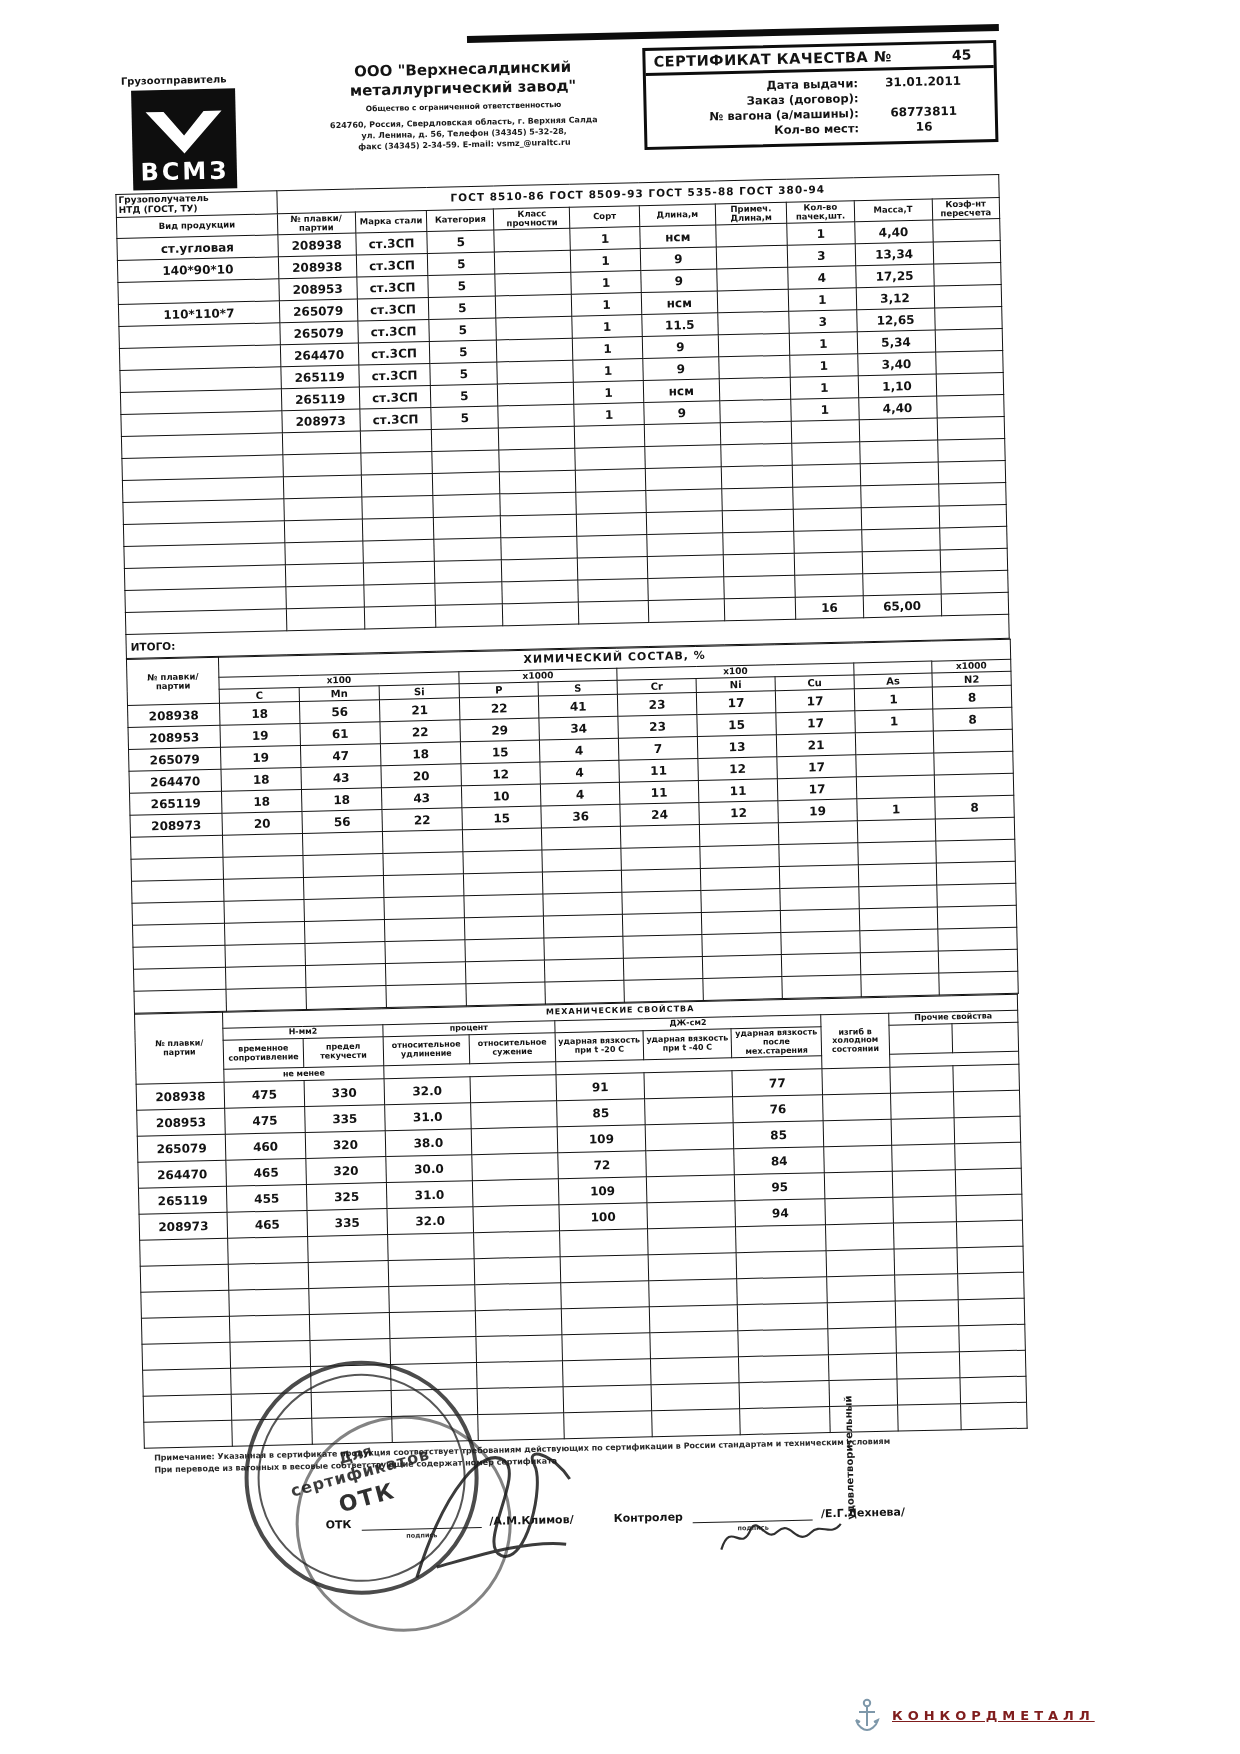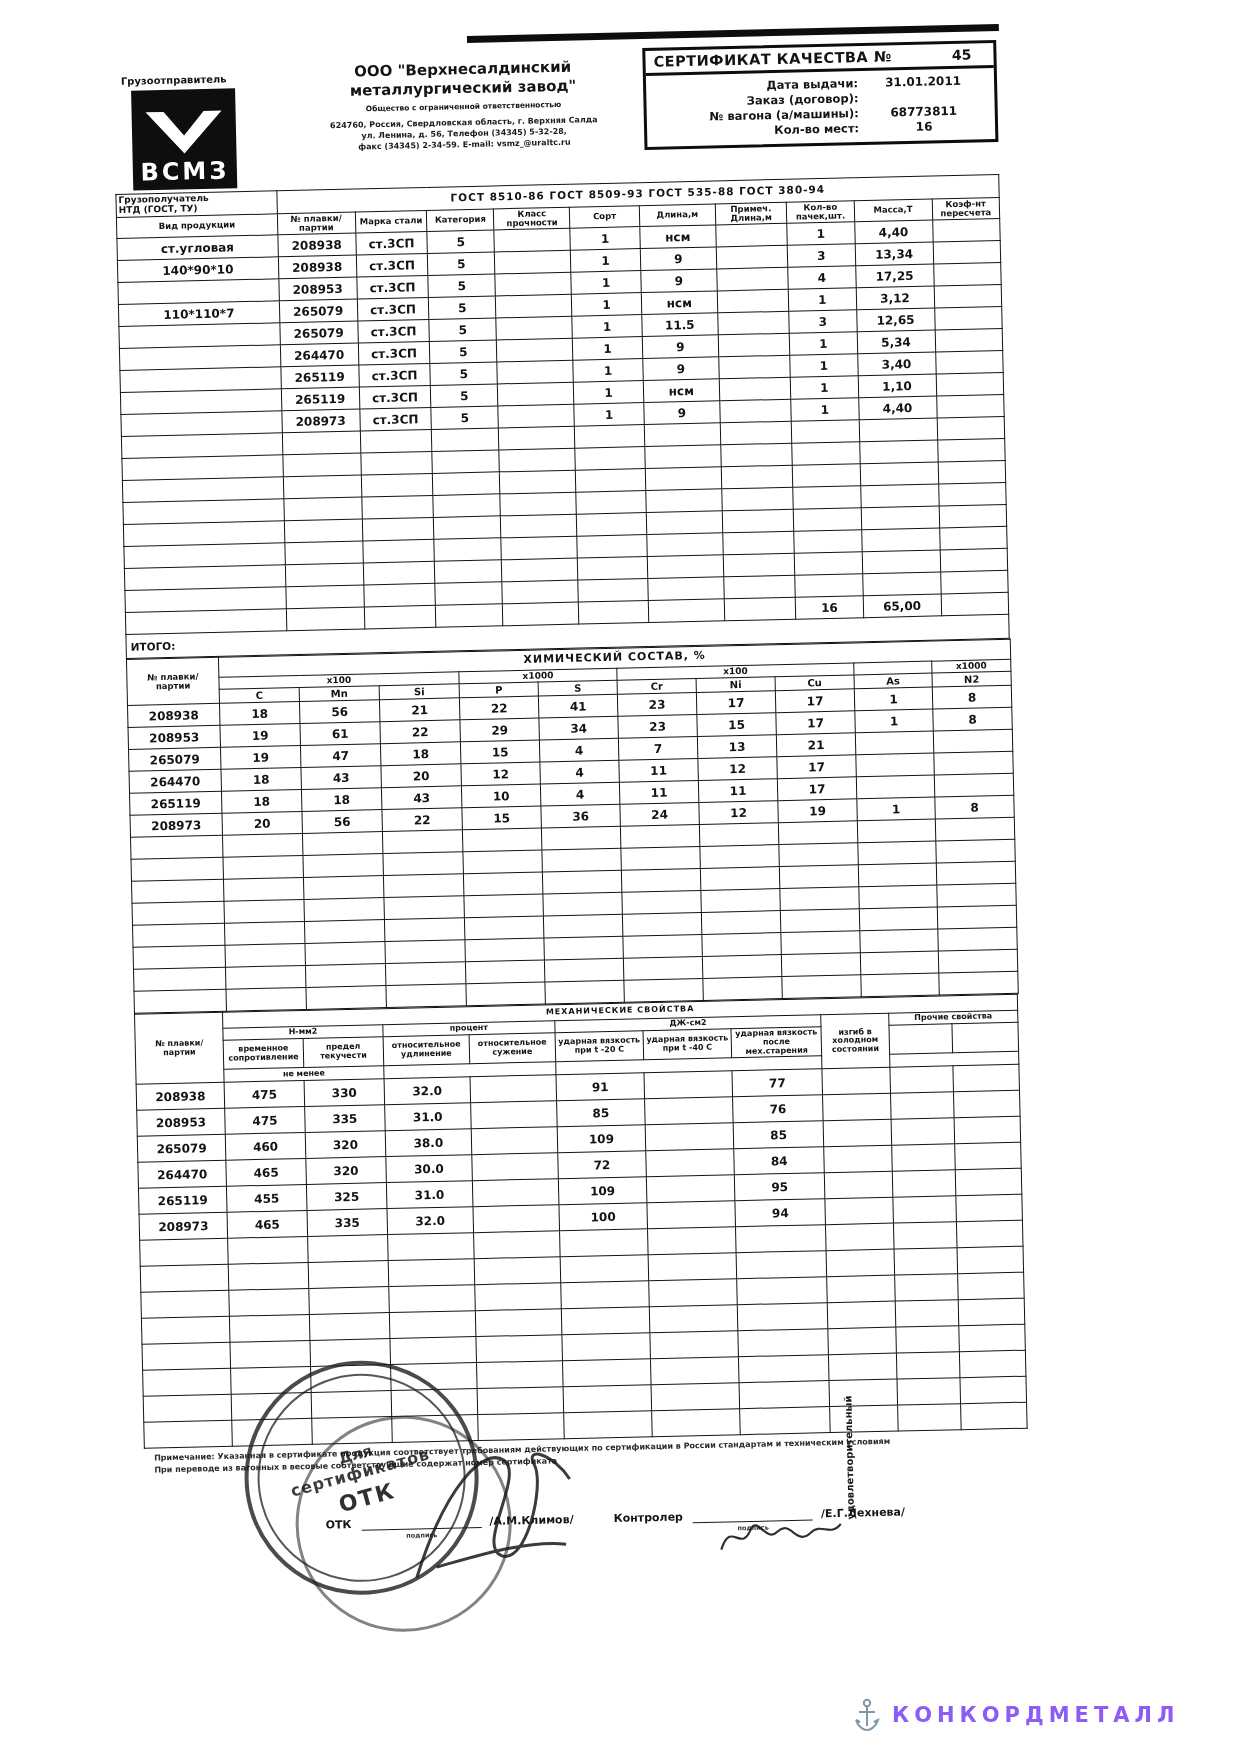--- a/index.html
+++ b/index.html
@@ -80,21 +80,21 @@
     position:absolute;left:150px;top:1368px;width:210px;height:210px;border-radius:50%;
     border:3px solid rgba(30,30,30,.55);transform:rotate(10deg);pointer-events:none;
   }
   .stamp .s1{font-size:15px;font-weight:700;color:rgba(25,25,25,.85);}
   .stamp .s2{font-size:16px;font-weight:700;color:rgba(25,25,25,.85);letter-spacing:1px;}
   .stamp .s3{font-size:22px;font-weight:700;color:rgba(25,25,25,.9);margin-top:4px;letter-spacing:2px;}
 
   .brand{
     position:absolute;left:852px;top:1698px;display:flex;align-items:center;gap:10px;
   }
-  .brand-text{font-size:21px;font-weight:700;letter-spacing:5px;color:#8b5cf6;}
+  .brand-text{font-size:13px;font-weight:700;letter-spacing:5px;color:#7f1d1d;text-decoration:underline;}
 </style>
 </head>
 <body>
 
 <div class="sheet">
   <div class="artifact-top"></div>
 
   <div class="hdr">
     <div class="hdr-left">
       <div class="consignor">Грузоотправитель</div>

